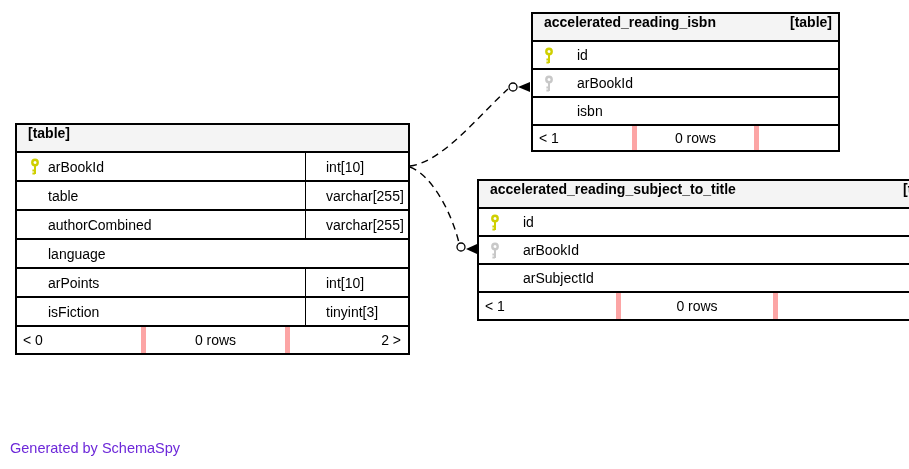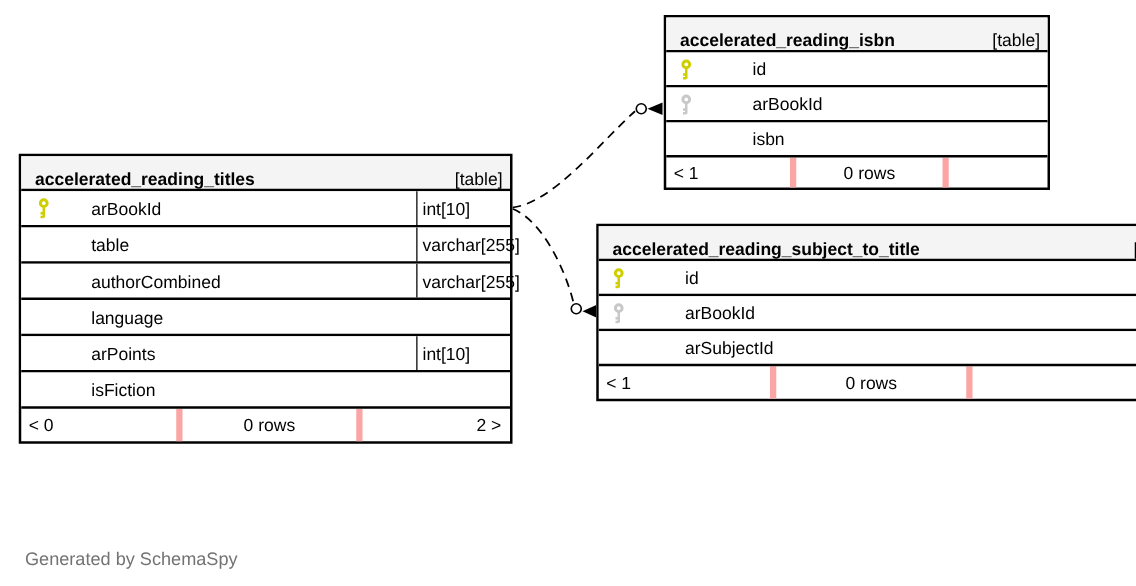--- a/index.html
+++ b/index.html
@@ -18,53 +18,52 @@
     background:#fff;
     border:2px solid #000;
     box-sizing:border-box;
     font-size:14px;
   }
   .db-header{
     background:#f4f4f4;
     border-bottom:2px solid #000;
     display:flex;
     justify-content:space-between;
-    align-items:flex-end;
+    align-items:flex-start;
     padding:0 6px 0 11px;
     box-sizing:border-box;
     height:28px;
   }
   .db-header .tname{font-weight:bold;}
-  .db-header .ttag{font-weight:normal;}
+  .db-header .ttag{font-weight:bold;}
   .db-row{
     position:relative;
     display:flex;
     align-items:center;
     border-bottom:2px solid #000;
     box-sizing:border-box;
     background:#fff;
   }
   .key-slot{
     width:31px;
     padding-left:13px;
     box-sizing:border-box;
     display:flex;
     align-items:center;
     flex:none;
   }
   .wide .key-slot{width:44px;padding-left:11px;}
-  .col-name{white-space:nowrap;margin-left:25px;}
+  .col-name{white-space:nowrap;}
   .col-type{
     position:absolute;
     left:288px;top:0;bottom:0;right:0;
     border-left:1px solid #000;
     display:flex;align-items:center;
-    padding-left:4px;
-    box-sizing:border-box;
-    margin-left:28px;
+    padding-left:20px;
+    box-sizing:border-box;
   }
   .db-footer{
     display:flex;
     box-sizing:border-box;
     align-items:stretch;
   }
   .ft-cell{
     display:flex;align-items:center;
     box-sizing:border-box;
     white-space:nowrap;
@@ -84,23 +83,23 @@
   .t-subject{left:477px;top:179px;width:476px;}
   .t-subject .db-row{height:28px;}
   .t-subject .db-footer{height:26px;}
 
   .key-icon{display:block;}
   .key-icon.pk *{stroke:#cfcf00;}
   .key-icon.fk *{stroke:#c8c8c8;}
 
   .credit{
     position:absolute;
-    left:20px;top:440px;
+    left:10px;top:440px;
     font-size:14.5px;
-    color:#737373;
+    color:#6d28d9;
   }
 </style>
 </head>
 <body>
 
 <div class="canvas">
 
   <svg class="connectors" viewBox="0 0 909 469">
     <g>
       <path d="M 410 166 C 443 162 480 114 508 89" fill="none" stroke="#000" stroke-width="1.4" stroke-dasharray="7 5"></path>
@@ -109,21 +108,20 @@
     </g>
     <g>
       <path d="M 410 167 C 433 176 452 214 459 243" fill="none" stroke="#000" stroke-width="1.4" stroke-dasharray="7 5"></path>
       <circle cx="461" cy="247" r="4" fill="#fff" stroke="#000" stroke-width="1.3"></circle>
       <polygon points="466,249 477,244 477,254" fill="#000"></polygon>
     </g>
   </svg>
 
   <div class="db-table t-titles">
     <div class="db-header">
-      <span class="tname">accelerated_reading_titles</span>
       <span class="ttag">[table]</span>
     </div>
 
     <div class="db-row">
       <span class="key-slot">
         <svg class="key-icon pk" width="10" height="17" viewBox="0 0 10 17">
           <circle cx="5" cy="4.5" r="2.7" fill="none" stroke-width="2.4"></circle>
           <path d="M5 7 V16 M5 12.5 H2.4 M5 15.5 H2.4" fill="none" stroke-width="2"></path>
         </svg>
       </span>
@@ -145,20 +143,21 @@
       <span class="col-name">language</span>
     </div>
     <div class="db-row">
       <span class="key-slot"></span>
       <span class="col-name">arPoints</span>
       <span class="col-type">int[10]</span>
     </div>
     <div class="db-row">
       <span class="key-slot"></span>
       <span class="col-name">isFiction</span>
+      <span class="col-type">tinyint[3]</span>
     </div>
 
     <div class="db-footer">
       <span class="ft-cell ft-left" style="width:124px;">&lt; 0</span>
       <span class="ft-cell ft-center" style="width:144px;">0 rows</span>
       <span class="ft-cell ft-right" style="flex:1;">2 &gt;</span>
     </div>
   </div>
 
   <div class="db-table t-isbn wide">

